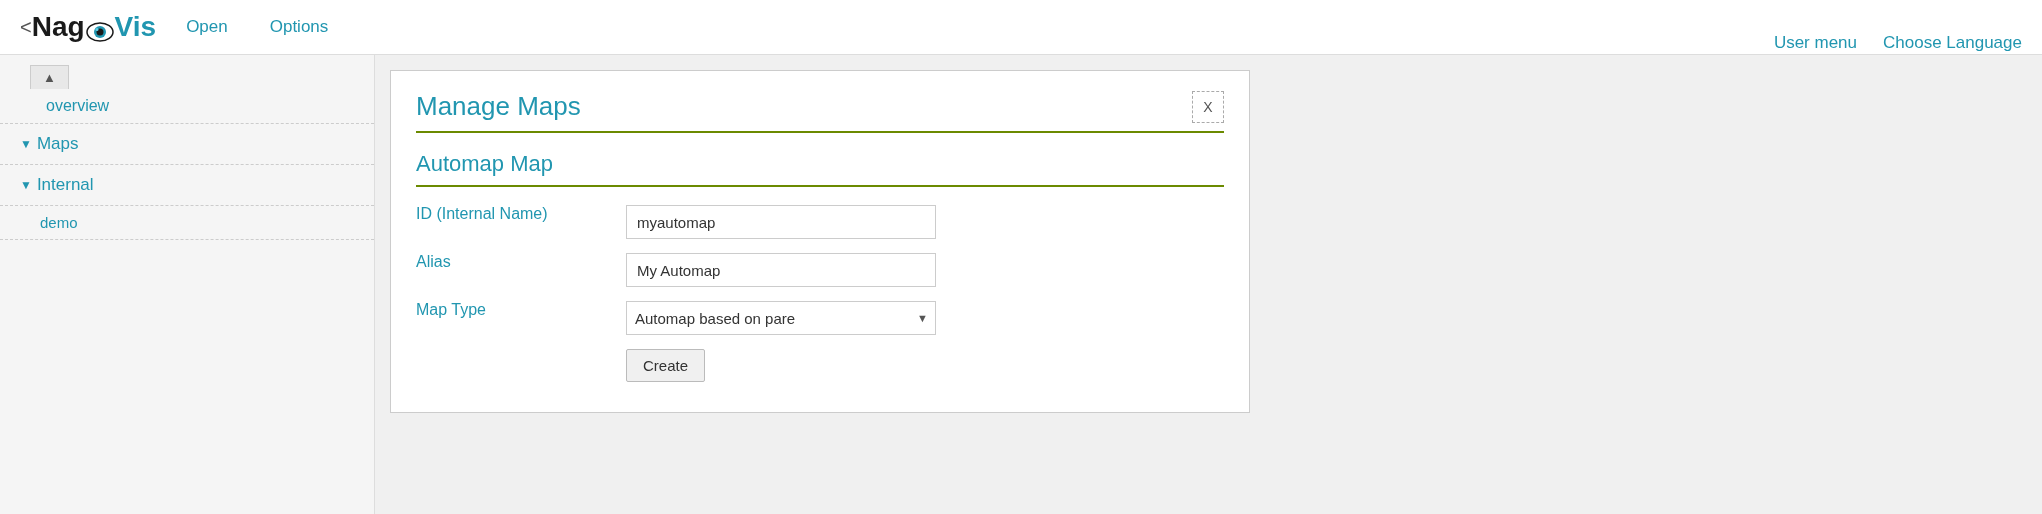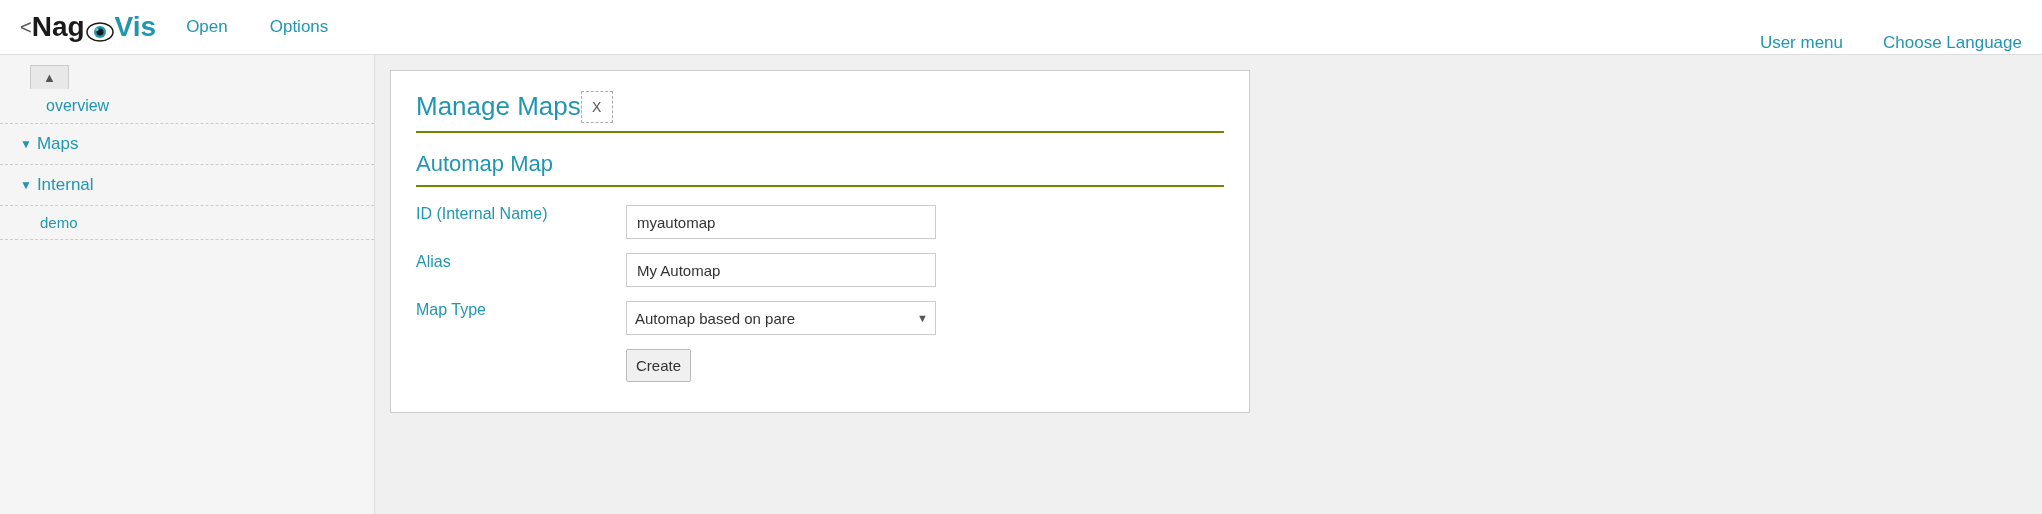--- a/index.html
+++ b/index.html
@@ -69,21 +69,21 @@
     .nav-link {
       color: #2196b0;
       font-size: 17px;
       cursor: pointer;
       text-decoration: none;
     }
 
     #top-right {
       margin-left: auto;
       display: flex;
-      gap: 40px;
+      gap: 26px;
       margin-top: 32px;
     }
 
     .top-right-link {
       color: #2196b0;
       font-size: 17px;
       cursor: pointer;
     }
 
     
@@ -145,21 +145,21 @@
     #dialog-panel {
       background: #ffffff;
       border: 1px solid #ccc;
       max-width: 860px;
       padding: 20px 25px 30px 25px;
       position: relative;
     }
 
     #dialog-title-row {
       display: flex;
-      justify-content: flex-start;
+      justify-content: space-between;
       align-items: flex-start;
       margin-bottom: 5px;
     }
 
     #dialog-title {
       color: #2196b0;
       font-size: 26px;
       font-weight: normal;
     }
 
@@ -249,21 +249,21 @@
 
     .form-button-row {
       display: flex;
       margin-top: 8px;
       padding-left: 210px;
     }
 
     .create-btn {
       background: #f0f0f0;
       border: 1px solid #bbb;
-      padding: 7px 9px;
+      padding: 7px 16px;
       font-size: 15px;
       color: #333;
       cursor: pointer;
       border-radius: 2px;
     }
 
     
     .sidebar-tab {
       background: #e8e8e8;
       border: 1px solid #ccc;

